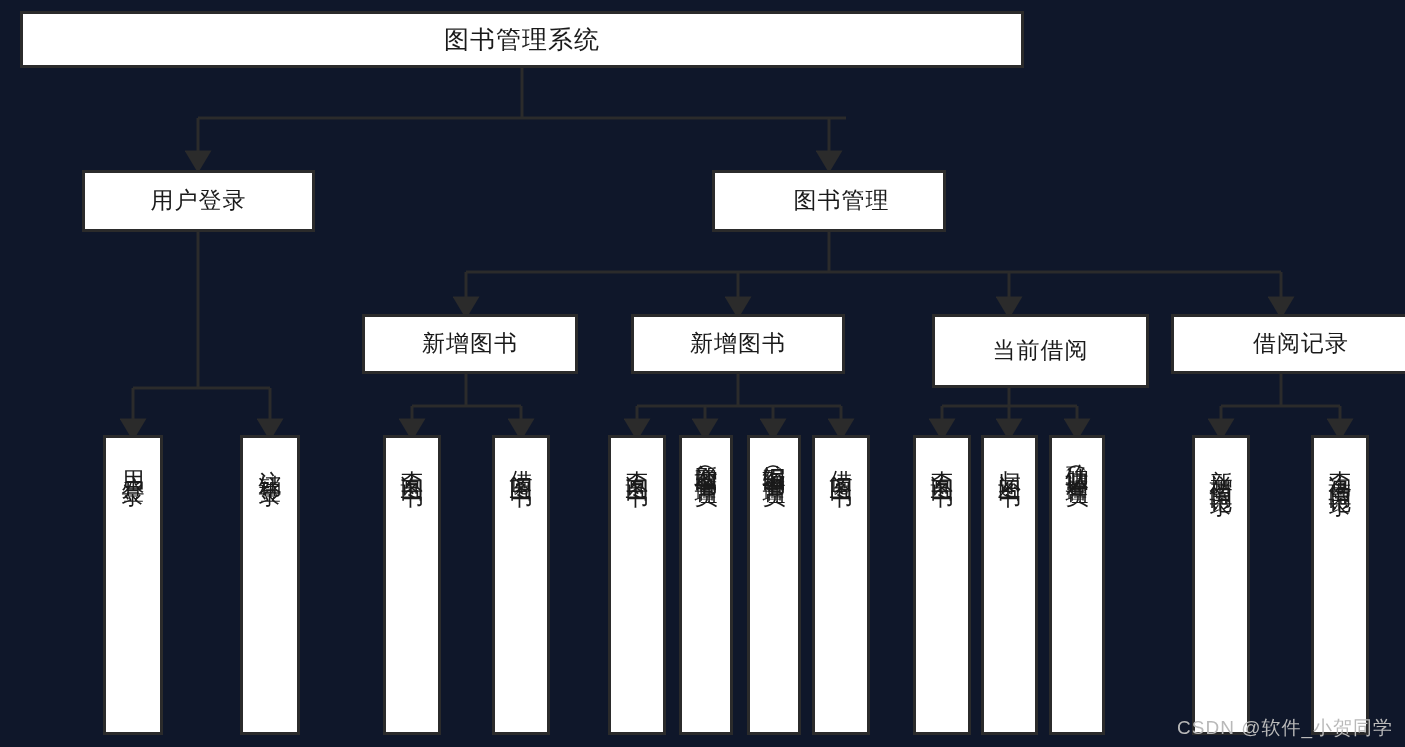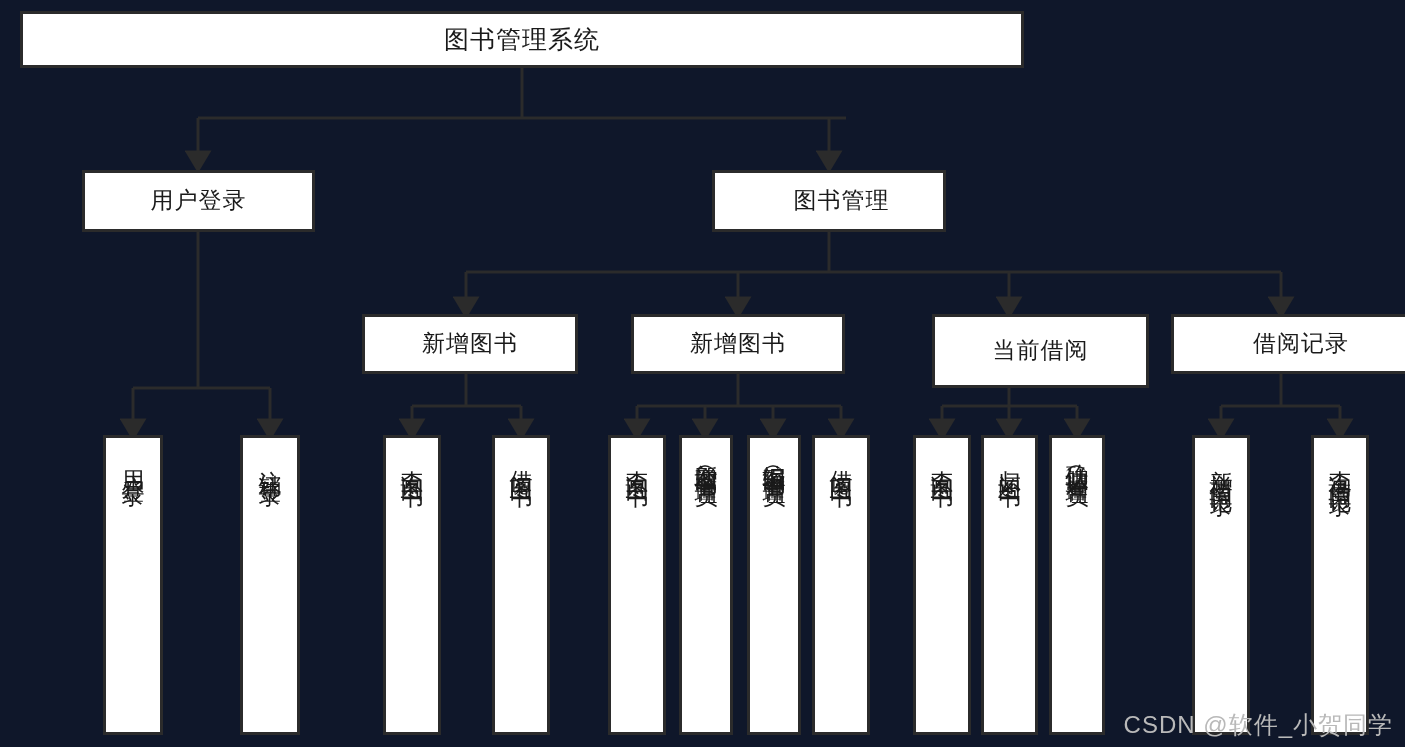--- a/index.html
+++ b/index.html
@@ -66,21 +66,21 @@
   .node.leaf-tall.leaf-long {
     padding-top: 8px;
   }
   .node.leaf-tall.leaf-long .node-label {
     letter-spacing: 3px;
   }
   #watermark {
     position: absolute;
     right: 12px;
     bottom: 6px;
-    font-size: 24px;
+    font-size: 19px;
     color: #b9b9b9;
     letter-spacing: 1px;
     z-index: 5;
     white-space: nowrap;
   }
 </style>
 </head>
 <body>
 
 <div id="diagram-root">

